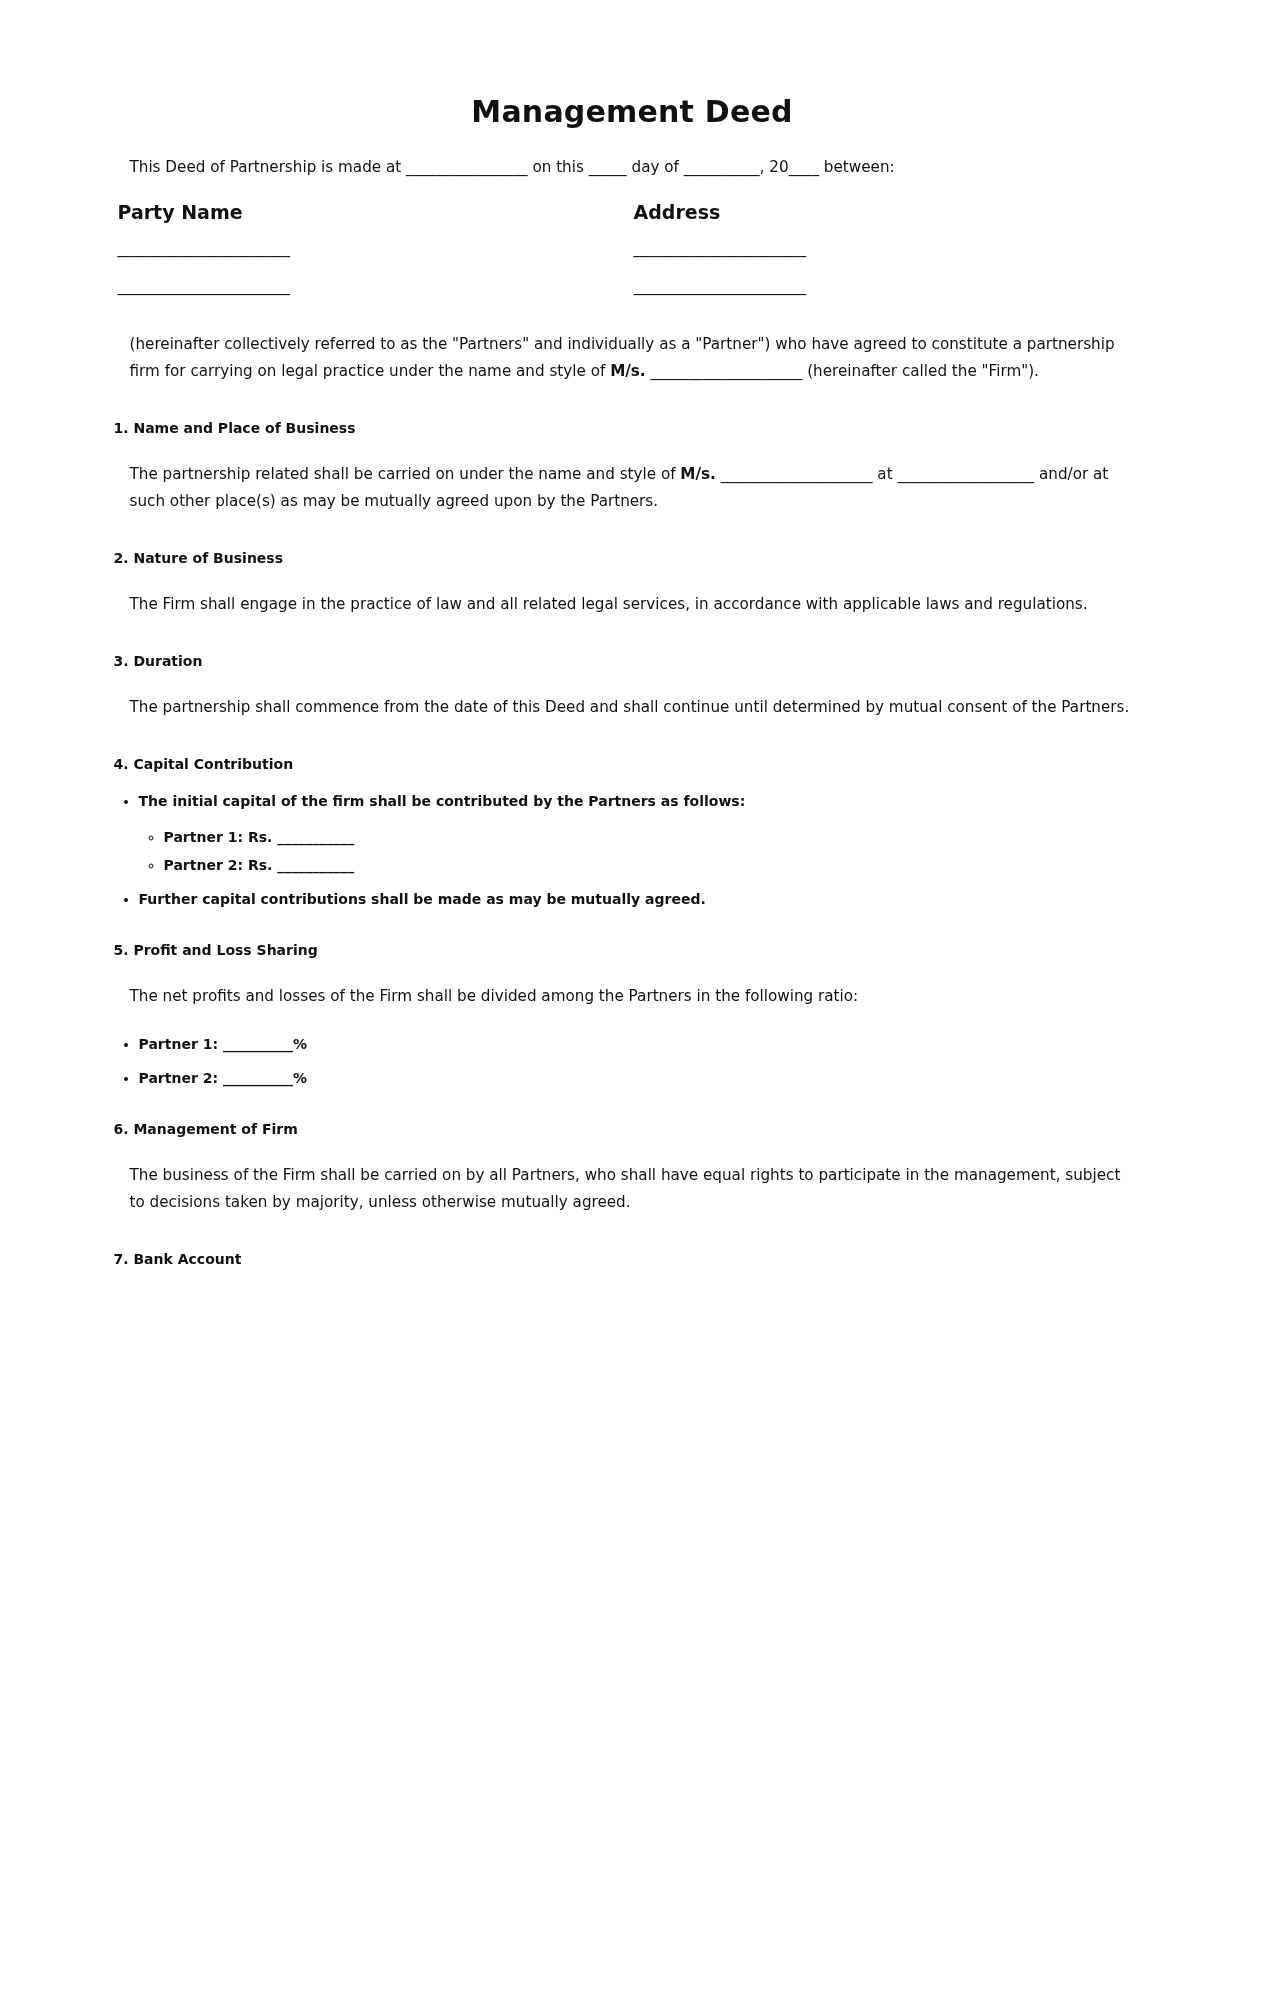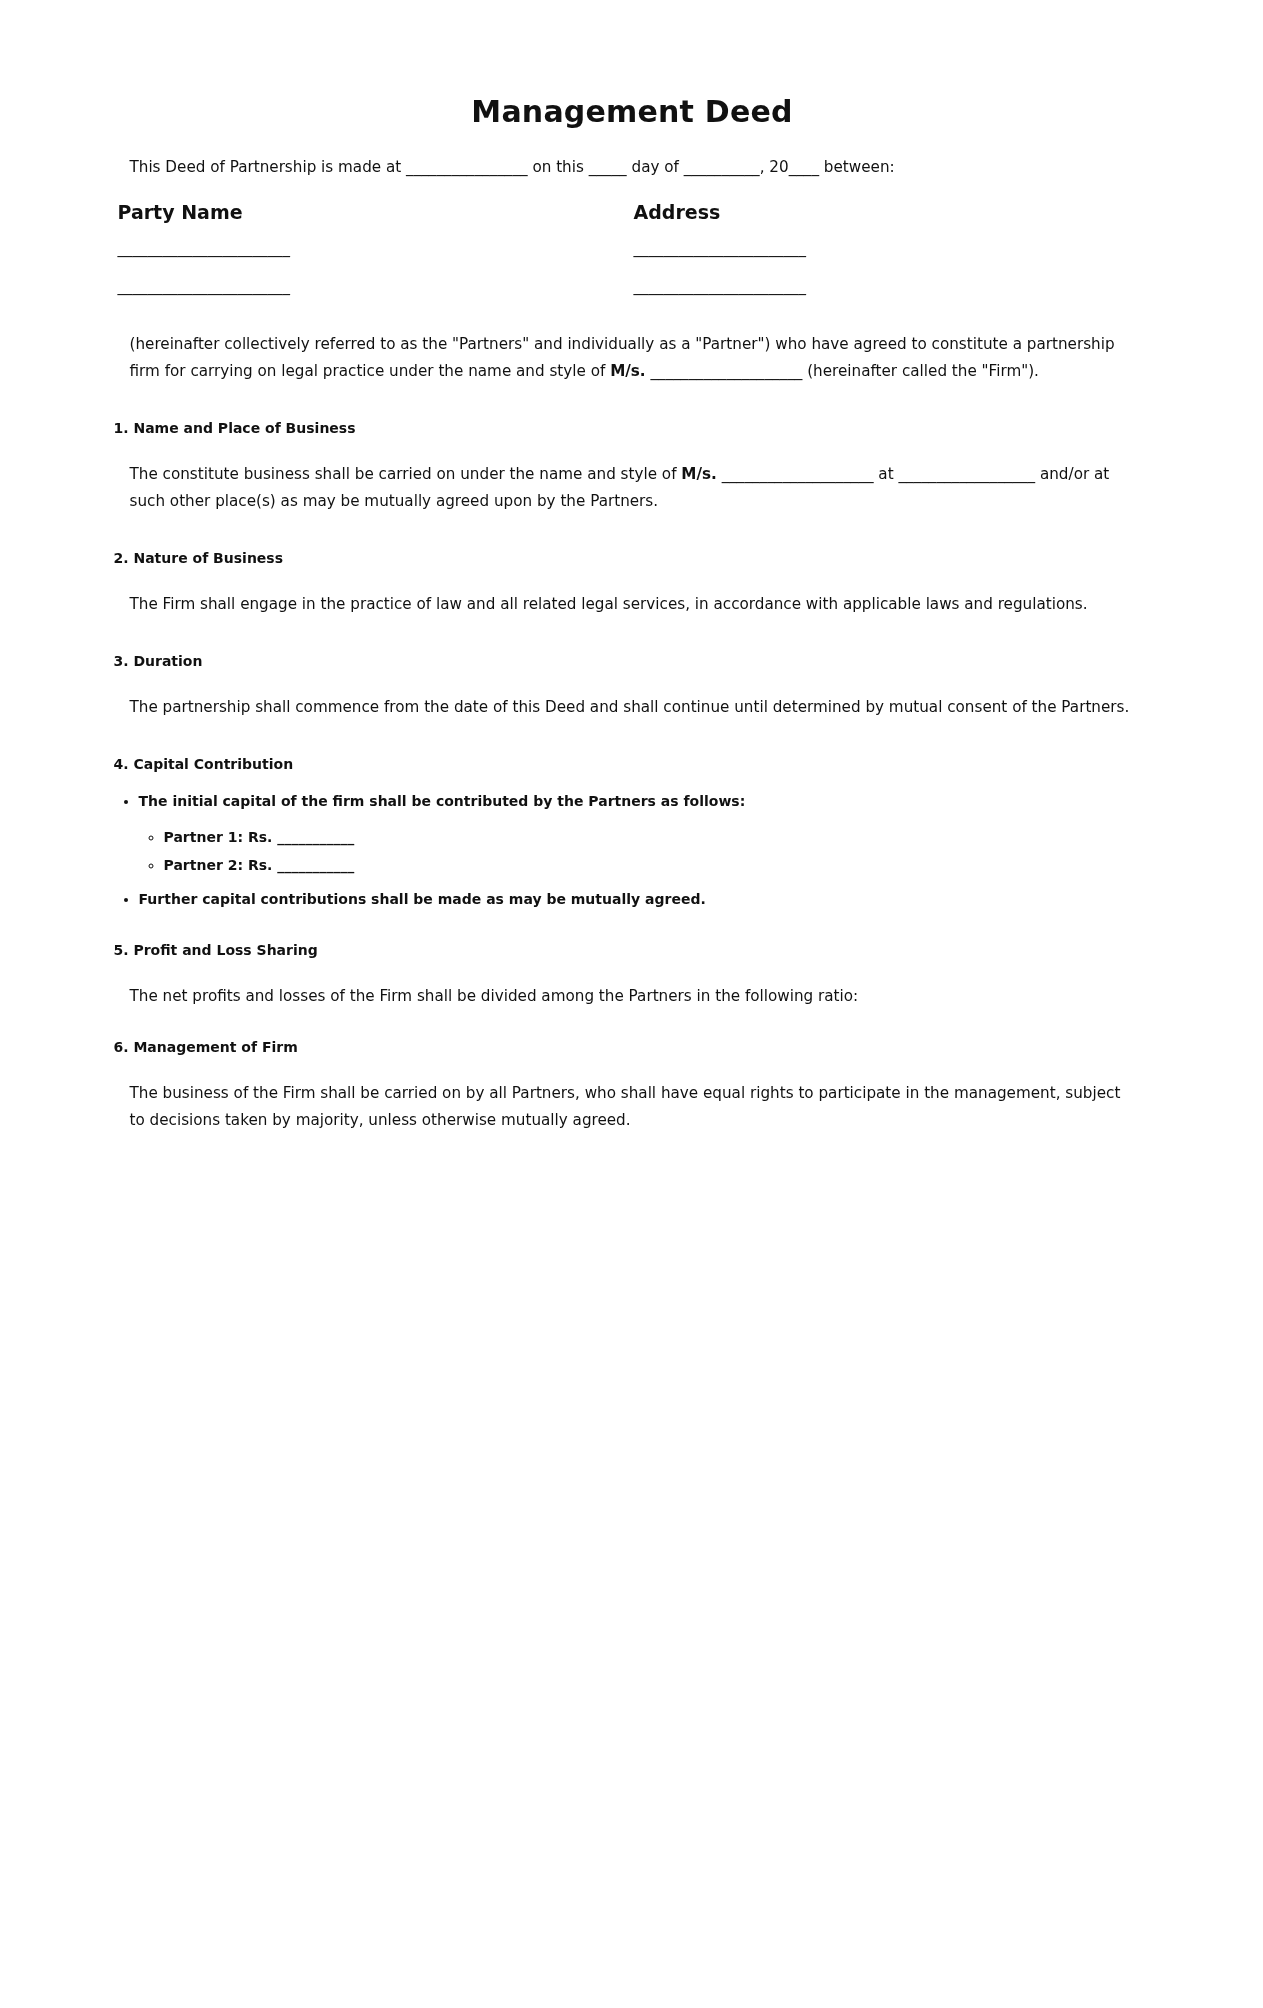--- a/index.html
+++ b/index.html
@@ -81,21 +81,21 @@
     <div class="th">Address</div>
     <div class="td">_______________________</div>
     <div class="td">_______________________</div>
     <div class="td">_______________________</div>
     <div class="td">_______________________</div>
   </div>
 
   <p><span>(hereinafter collectively referred to as the "Partners" and individually as a "Partner") who have agreed to constitute a partnership firm for carrying on legal practice under the name and style of </span><b class="ms">M/s.</b><span> </span><span class="blank">____________________</span><span> (hereinafter called the "Firm").</span></p>
 
   <h2>1. Name and Place of Business</h2>
-  <p><span>The constitute business shall be carried on under the name and style of </span><b class="ms">M/s.</b><span> </span><span class="blank">____________________</span><span> at </span><span class="blank">__________________</span><span> and/or at such other place(s) as may be mutually agreed upon by the Partners.</span></p>
+  <p><span>The partnership related shall be carried on under the name and style of </span><b class="ms">M/s.</b><span> </span><span class="blank">____________________</span><span> at </span><span class="blank">__________________</span><span> and/or at such other place(s) as may be mutually agreed upon by the Partners.</span></p>
 
   <h2>2. Nature of Business</h2>
   <p>The Firm shall engage in the practice of law and all related legal services, in accordance with applicable laws and regulations.</p>
 
   <h2>3. Duration</h2>
   <p>The partnership shall commence from the date of this Deed and shall continue until determined by mutual consent of the Partners.</p>
 
   <h2 style="margin-bottom:10px;">4. Capital Contribution</h2>
   <ul class="disc">
     <li>
@@ -103,18 +103,23 @@
       <ul class="circle">
         <li>Partner 1: Rs. ___________</li>
         <li>Partner 2: Rs. ___________</li>
       </ul>
     </li>
     <li>Further capital contributions shall be made as may be mutually agreed.</li>
   </ul>
 
   <h2 style="margin-top:24px;">5. Profit and Loss Sharing</h2>
   <p>The net profits and losses of the Firm shall be divided among the Partners in the following ratio:</p>
+  <ul class="disc ratio-list">
+    <li>Partner 1: __________%</li>
+    <li>Partner 2: __________%</li>
+  </ul>
 
   <h2 style="margin-top:24px;">6. Management of Firm</h2>
   <p>The business of the Firm shall be carried on by all Partners, who shall have equal rights to participate in the management, subject to decisions taken by majority, unless otherwise mutually agreed.</p>
 
+  <h2>7. Bank Account</h2>
 
 </div>
 
 </body></html>

